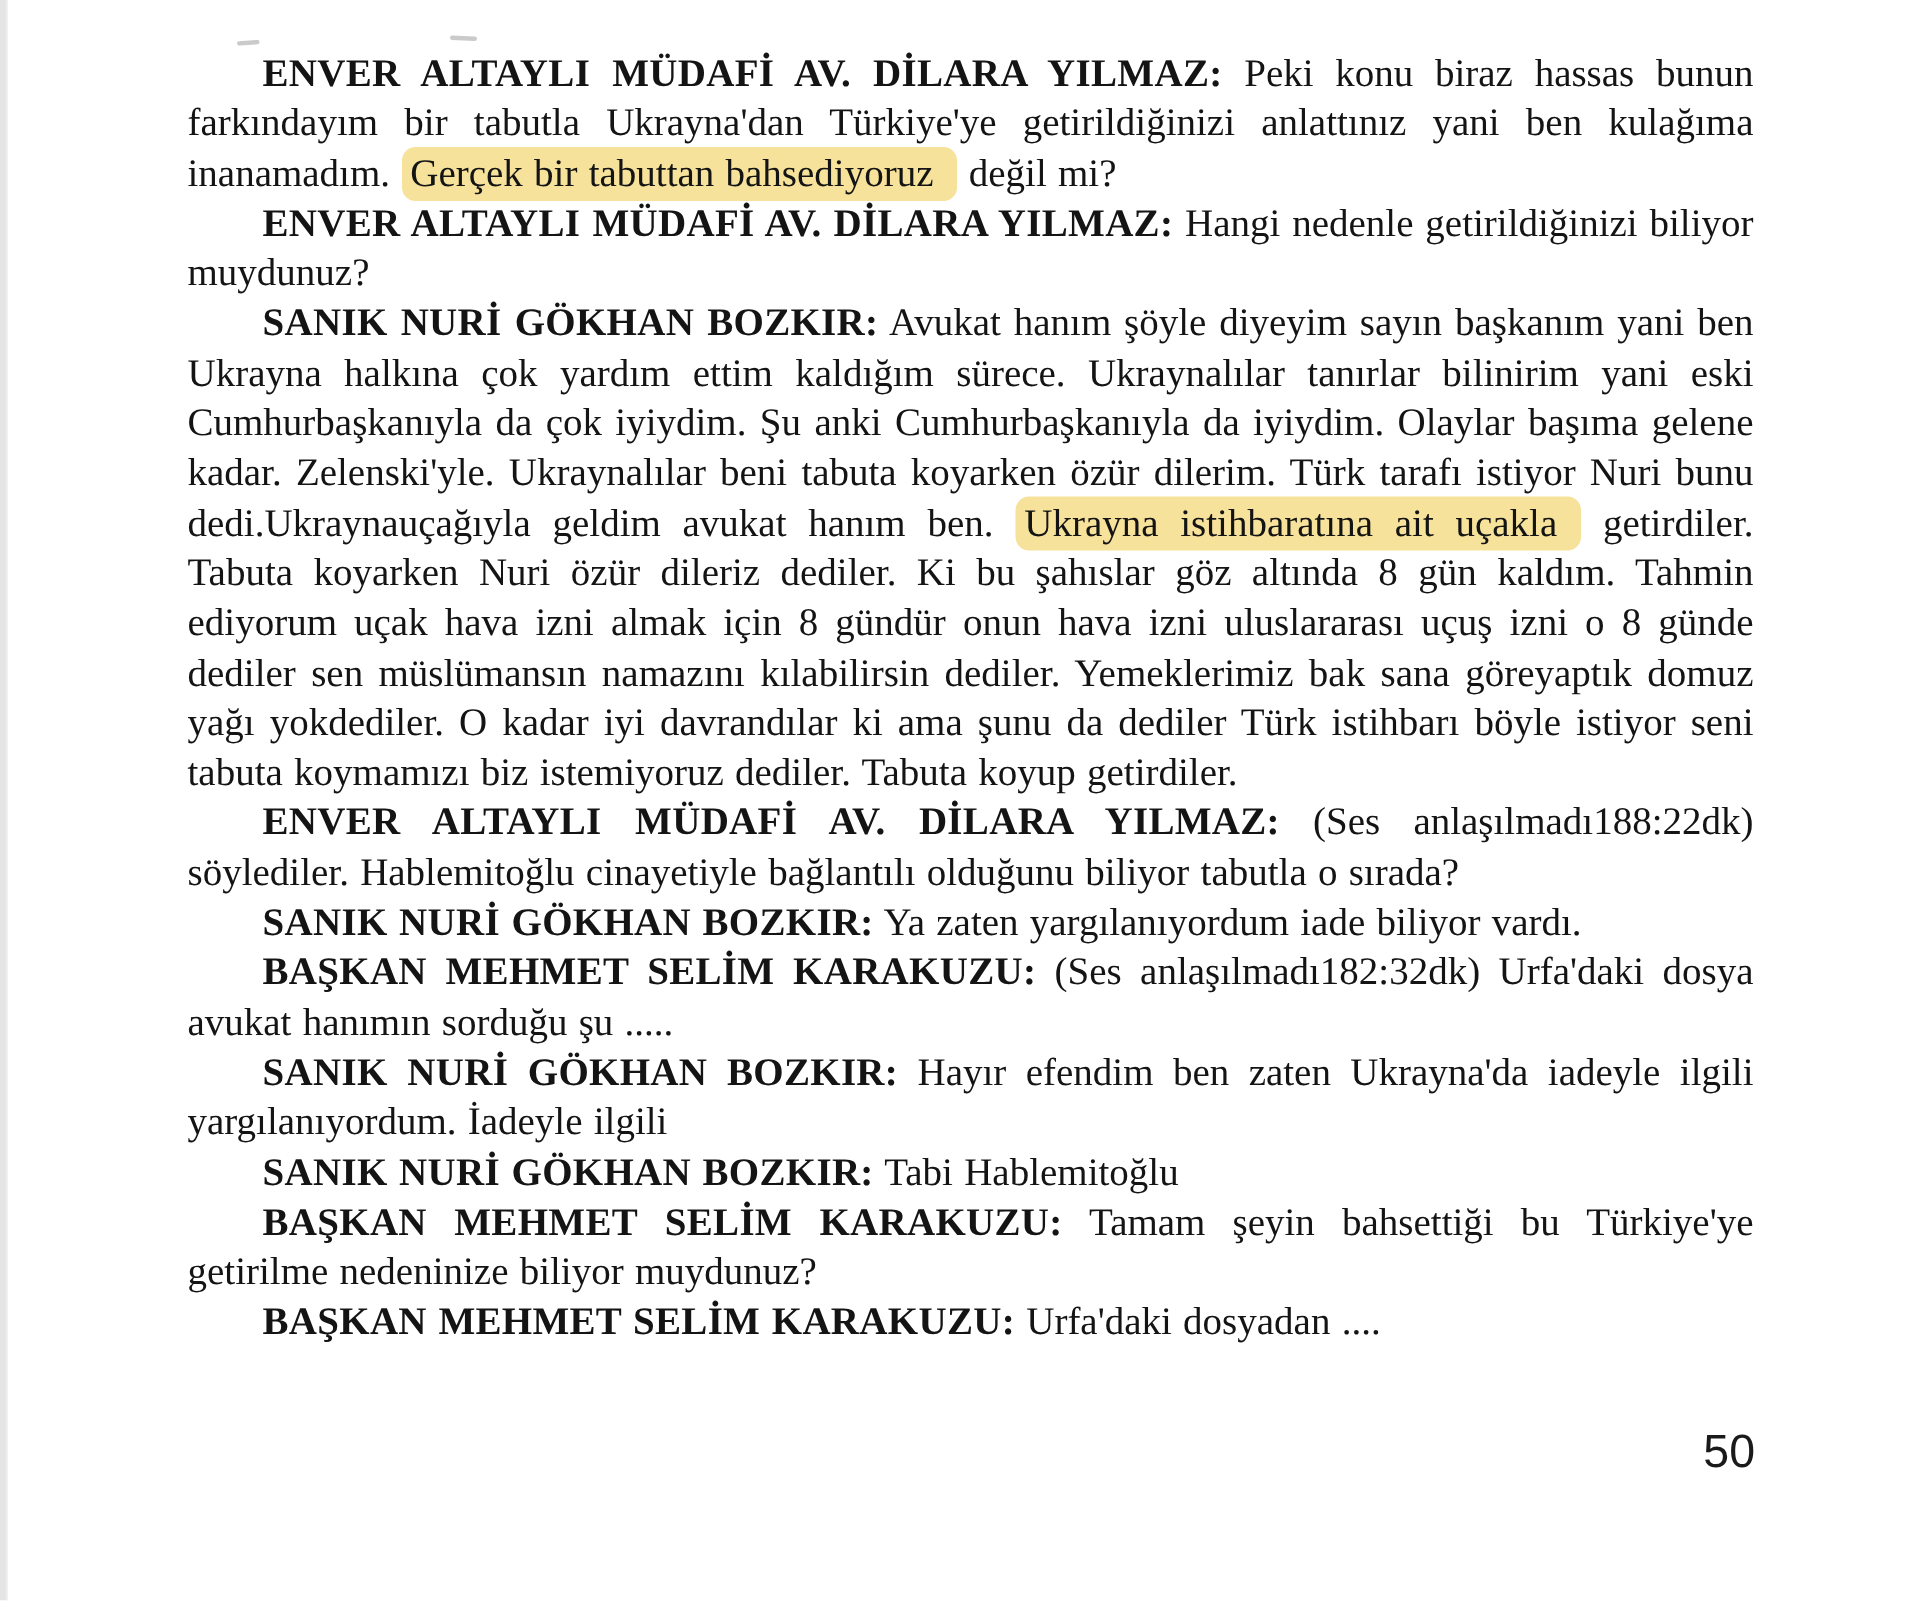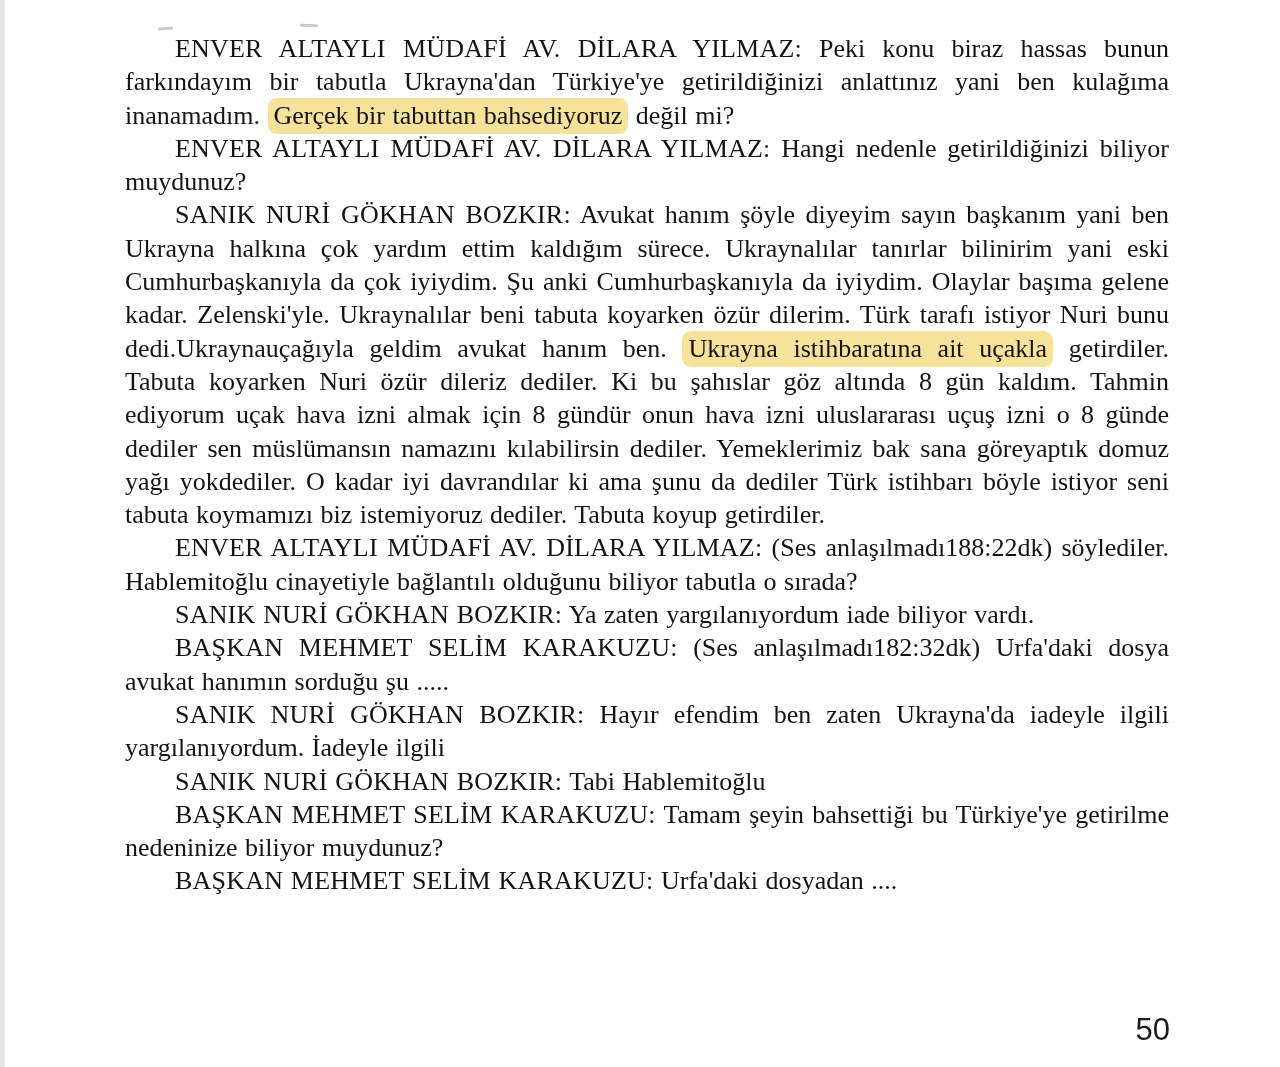--- a/index.html
+++ b/index.html
@@ -38,33 +38,33 @@
   }
   .para {
     font-size: 26px;
     line-height: 33.3px;
     text-align: justify;
     text-indent: 50px;
     color: var(--text, #141414);
     word-spacing: 1px;
   }
   .speaker {
-    font-weight: normal;
+    font-weight: bold;
     letter-spacing: 0.2px;
   }
   .hl {
     background: var(--hl, #f6e29a);
     border-radius: 9px;
-    padding: 3px 6px 4px 6px;
+    padding: 3px 16px 4px 6px;
     box-decoration-break: clone;
     -webkit-box-decoration-break: clone;
   }
   .page-number {
     position: absolute;
-    right: 110px; top: 1012px;
+    right: 110px; top: 950px;
     font-family: "Liberation Sans", "DejaVu Sans", sans-serif;
     font-size: 31px;
     color: #1a1a1a;
   }
 </style>
 </head>
 <body>
 
 <div class="page">
   <div class="scan-edge-strip"></div>

